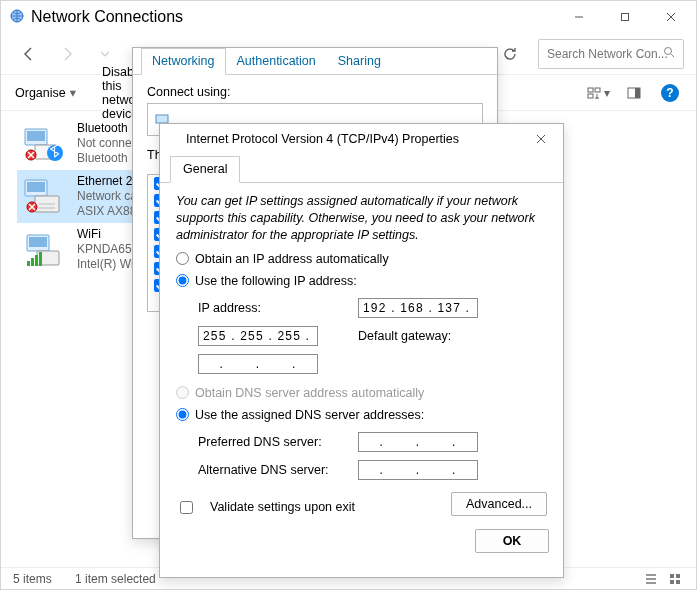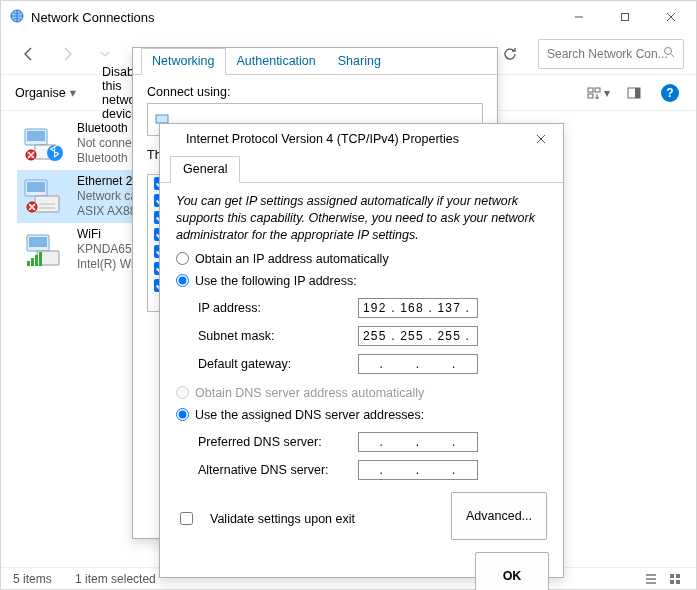--- a/index.html
+++ b/index.html
@@ -17,21 +17,21 @@
   
   .explorer {
     position: absolute; left: 0; top: 0; width: 697px; height: 590px;
     background: #fff;
     border: 1px solid #d5d5d5;
   }
   .titlebar {
     height: 32px; display: flex; align-items: center; padding: 0 2px 0 8px;
     background: #fff;
   }
-  .titlebar .title { margin-left: 6px; font-size: 13px; }
+  .titlebar .title { margin-left: 6px; font-size: 16px; }
   .titlebar .wincontrols { margin-left: auto; display: flex; }
   .winbtn {
     width: 46px; height: 32px; display: flex; align-items: center; justify-content: center;
     color: #555;
   }
   .winbtn svg { width: 10px; height: 10px; }
 
   .toolbar {
     height: 42px; display: flex; align-items: center; padding: 0 12px; gap: 6px;
     border-bottom: 1px solid #eee;
@@ -112,21 +112,21 @@
   }
   .eth-body { padding: 10px 14px; font-size:12.5px; }
   .eth-body .lbl { margin-bottom:4px; }
   .eth-connectbox { border:1px solid #bbb; padding:6px; display:flex; align-items:center; gap:6px;}
   .eth-listbox { border:1px solid #bbb; margin-top:12px; height: 138px; overflow:hidden;}
   .eth-listrow { display:flex; align-items:center; gap:6px; padding:2px 6px; font-size:12px;}
   .eth-listrow input { margin:0;}
   .eth-btnbar { margin-top:8px; display:flex; justify-content:center;}
   .winbutton {
     background:#fdfdfd; border:1px solid #b0b0b0; border-radius:2px;
-    padding: 16px 14px; font-size:12.5px; min-width:74px; text-align:center;
+    padding: 4px 14px; font-size:12.5px; min-width:74px; text-align:center;
   }
 
   
   .dlg-ipv4 { left: 159px; top: 123px; width: 405px; height: 455px; z-index: 20; }
   .ipv4-tabs { display:flex; padding-left:10px; border-bottom:1px solid #ccc; margin-top:2px;}
   .ipv4-tab {
     padding:5px 12px 6px; font-size:12.5px; border:1px solid #ccc; border-bottom:1px solid #fff;
     margin-bottom:-1px; background:#fff;
   }
   .ipv4-body { padding: 10px 16px 12px; font-size:12.5px; display:flex; flex-direction:column; gap:8px;}
@@ -396,21 +396,20 @@
       <span>Obtain an IP address automatically</span>
     </label>
     <label class="radio-row">
       <input type="radio" name="ipmode" checked="" style="">
       <span>Use the following IP address:</span>
     </label>
 
     <div class="field-block">
       <span>IP address:</span>
       <input class="ipinput" value="192 . 168 . 137 .  1" style="">
-      <span>Subnet mask:</span>
       <input class="ipinput" value="255 . 255 . 255 .  0" style="">
       <span>Default gateway:</span>
       <input class="ipinput" value=".       .       ." style="">
     </div>
 
     <label class="radio-row disabled">
       <input type="radio" name="dnsmode" disabled="" style="">
       <span>Obtain DNS server address automatically</span>
     </label>
     <label class="radio-row">

